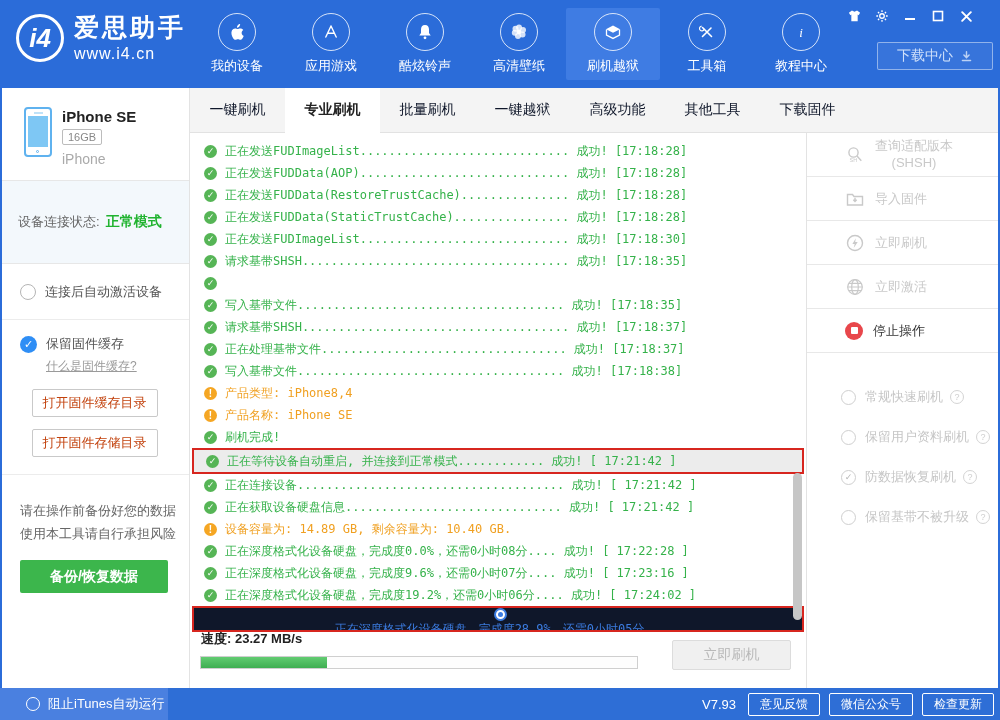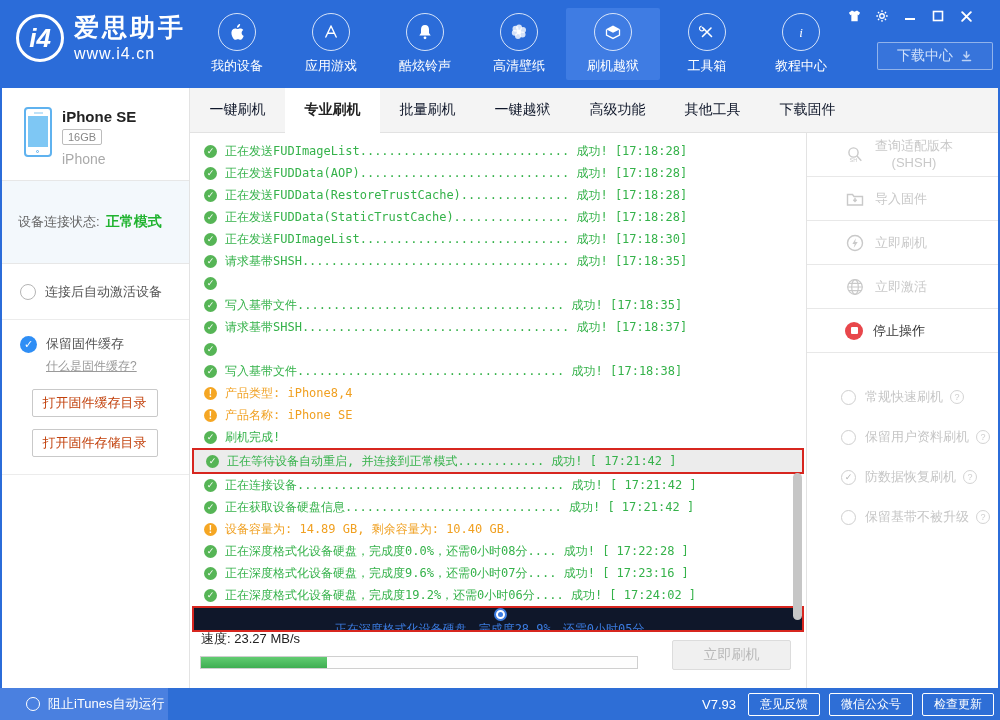--- a/index.html
+++ b/index.html
@@ -83,21 +83,21 @@
   .t-ok .lic::before{content:"✓";}
   .t-warn{color:#f0a021;} .t-warn .lic{background:#f5a623;color:#fff;font-size:10px;font-weight:bold;}
   .t-warn .lic::before{content:"!";}
   .t-run{color:#3c7ce0;} .t-run .lic{background:#fff;border:2px solid #3c7ce0;}
   .t-run .lic::before{content:"";width:5px;height:5px;background:#3c7ce0;border-radius:50%;}
   .hl-gray,.hl-blue{height:26px;border:2px solid #d7261f;margin:0 2px;padding-left:12px;}
   .hl-gray{background:#ececec;}
   .hl-blue{background:#0f172a;flex-direction:column;}
   .scroll-thumb{position:absolute;right:4px;top:340px;width:9px;height:147px;background:#c6c6c6;
     border-radius:5px;cursor:pointer;}
-  .speed-row{position:absolute;left:11px;bottom:40px;font-size:13px;color:#222;font-weight:normal;}
+  .speed-row{position:absolute;left:11px;bottom:40px;font-size:13px;color:#222;font-weight:bold;}
   .progress{position:absolute;left:10px;bottom:19px;width:438px;height:13px;border:1px solid #cfcfcf;
     background:#fdfdfd;}
   .pfill{height:100%;background:linear-gradient(#62cc72,#3fae52);}
   .flash-btn{position:absolute;right:15px;bottom:18px;width:119px;height:30px;background:#f0f0f0;
     border:1px solid #dcdcdc;color:#b9b9b9;font-size:14px;border-radius:2px;}
 
   
   .right-panel{position:absolute;right:0;top:133px;width:193px;bottom:32px;background:#fff;}
   .act-row{height:44px;border-bottom:1px solid #e8e8e8;display:flex;align-items:center;
     padding-left:38px;font-size:13px;color:#c9c9c9;}
@@ -280,20 +280,25 @@
     </div>
     <div class="cache-sec">
       <div class="chk-row">
         <span class="chk">✓</span>
         <span>保留固件缓存</span>
       </div>
       <a class="cache-link">什么是固件缓存?</a>
       <button class="dir-btn">打开固件缓存目录</button>
       <button class="dir-btn">打开固件存储目录</button>
     </div>
+    <div class="warn-sec">
+      <div class="warn-line">请在操作前备份好您的数据</div>
+      <div class="warn-line">使用本工具请自行承担风险</div>
+      <button class="backup-btn">备份/恢复数据</button>
+    </div>
   </div>
 
   <div class="log-pane">
     <div class="log-list">
       <div class="log-row t-ok">
           <span class="lic"></span>
           <span class="ltx">正在发送FUDImageList............................. 成功! [17:18:28]</span>
         </div>
       <div class="log-row t-ok">
           <span class="lic"></span>
@@ -321,20 +326,21 @@
       <div class="log-row t-ok">
           <span class="lic"></span>
           <span class="ltx">写入基带文件..................................... 成功! [17:18:35]</span>
         </div>
       <div class="log-row t-ok">
           <span class="lic"></span>
           <span class="ltx">请求基带SHSH..................................... 成功! [17:18:37]</span>
         </div>
       <div class="log-row t-ok">
           <span class="lic"></span>
+          <span class="ltx">正在处理基带文件.................................. 成功! [17:18:37]</span>
         </div>
       <div class="log-row t-ok">
           <span class="lic"></span>
           <span class="ltx">写入基带文件..................................... 成功! [17:18:38]</span>
         </div>
       <div class="log-row t-warn">
           <span class="lic"></span>
           <span class="ltx">产品类型: iPhone8,4</span>
         </div>
       <div class="log-row t-warn">

